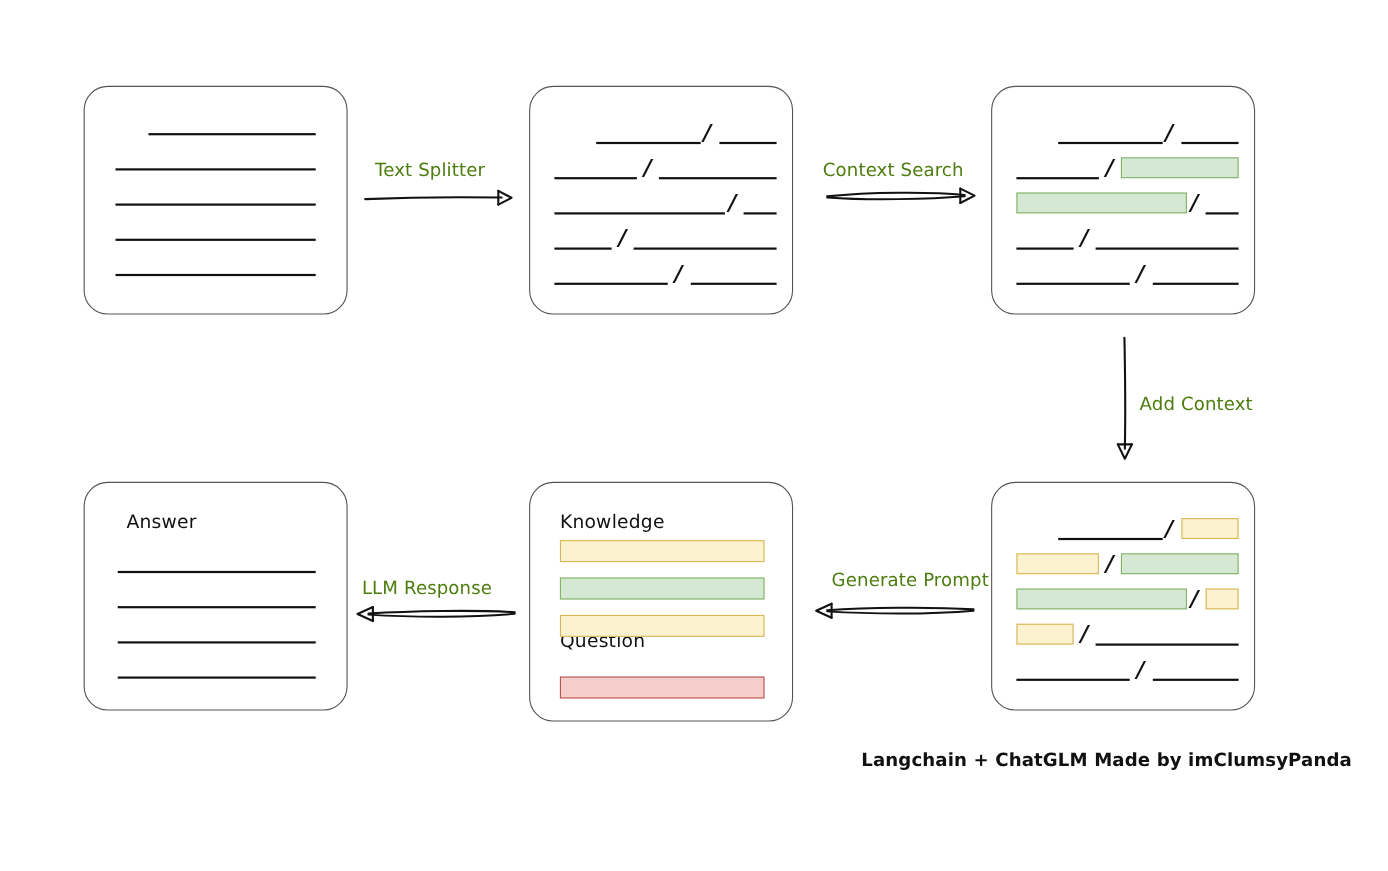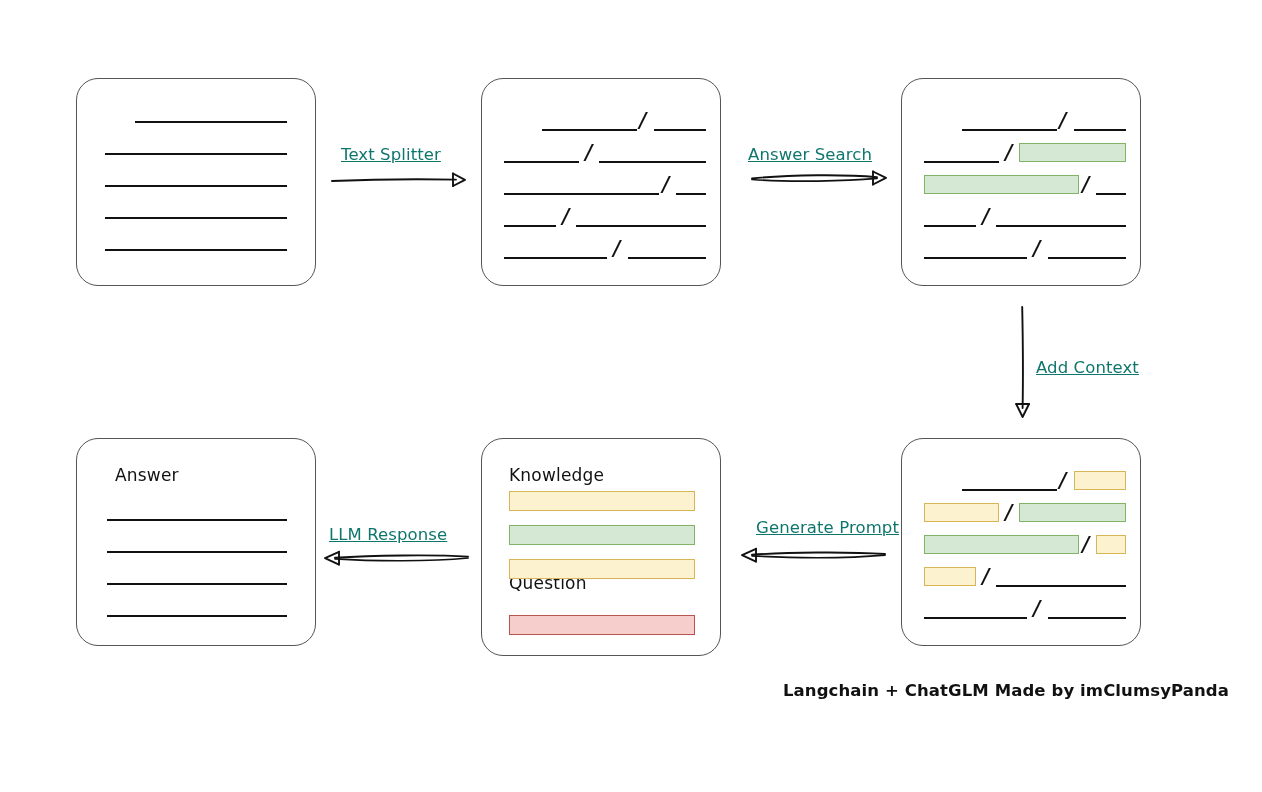--- a/index.html
+++ b/index.html
@@ -56,24 +56,23 @@
     font-style: italic;
     font-weight: bold;
     font-size: 20px;
     line-height: 1;
     color: #111111;
   }
   .edge-label {
     position: absolute;
     font-family: "DejaVu Sans", sans-serif;
     font-size: 16.5px;
-    color: #0f766e;
+    color: #4d7c0f;
     white-space: nowrap;
     letter-spacing: 0.1px;
-    text-decoration: underline;
   }
   .caption {
     position: absolute;
     font-family: "DejaVu Sans", sans-serif;
     font-size: 16.5px;
     color: #111111;
     white-space: nowrap;
     letter-spacing: 0.1px;
     font-weight: bold;
   }
@@ -178,21 +177,21 @@
       </div>
   </div>
 
   <div class="edge-label" style="left:341px; top:145px;">Text Splitter</div>
   <svg class="arrow" style="left:330px; top:170px;" width="140" height="20" viewBox="0 0 140 20">
     <path d="M2,11 C40,9.4 92,9.0 126,9.6" stroke="#111111" stroke-width="1.9" fill="none" stroke-linecap="round"></path>
     <path d="M123,3.5 L135,9.8 L123,16" stroke="#111111" stroke-width="1.9" fill="none" stroke-linejoin="round" stroke-linecap="round"></path>
     <path d="M123,3.5 L123,16" stroke="#111111" stroke-width="1.9" fill="none" stroke-linecap="round"></path>
   </svg>
 
-  <div class="edge-label" style="left:748px; top:145px;">Answer Search</div>
+  <div class="edge-label" style="left:748px; top:145px;">Context Search</div>
   <svg class="arrow" style="left:750px; top:168px;" width="140" height="22" viewBox="0 0 140 22">
     <path d="M2,10.5 C40,6.6 95,6.2 127,9.2" stroke="#111111" stroke-width="1.9" fill="none" stroke-linecap="round"></path>
     <path d="M2,11.5 C42,14.5 96,13.0 127,10.4" stroke="#111111" stroke-width="1.7" fill="none" stroke-linecap="round"></path>
     <path d="M123,3.5 L136,9.8 L123,16.5" stroke="#111111" stroke-width="1.9" fill="none" stroke-linejoin="round" stroke-linecap="round"></path>
     <path d="M123,3.5 L123,16.5" stroke="#111111" stroke-width="1.9" fill="none" stroke-linecap="round"></path>
   </svg>
 
   <div class="edge-label" style="left:1036px; top:358px;">Add Context</div>
   <svg class="arrow" style="left:1012px; top:305px;" width="24" height="115" viewBox="0 0 24 115">
     <path d="M10.2,2 C10.9,35 11.2,72 10.6,103" stroke="#111111" stroke-width="1.9" fill="none" stroke-linecap="round"></path>

